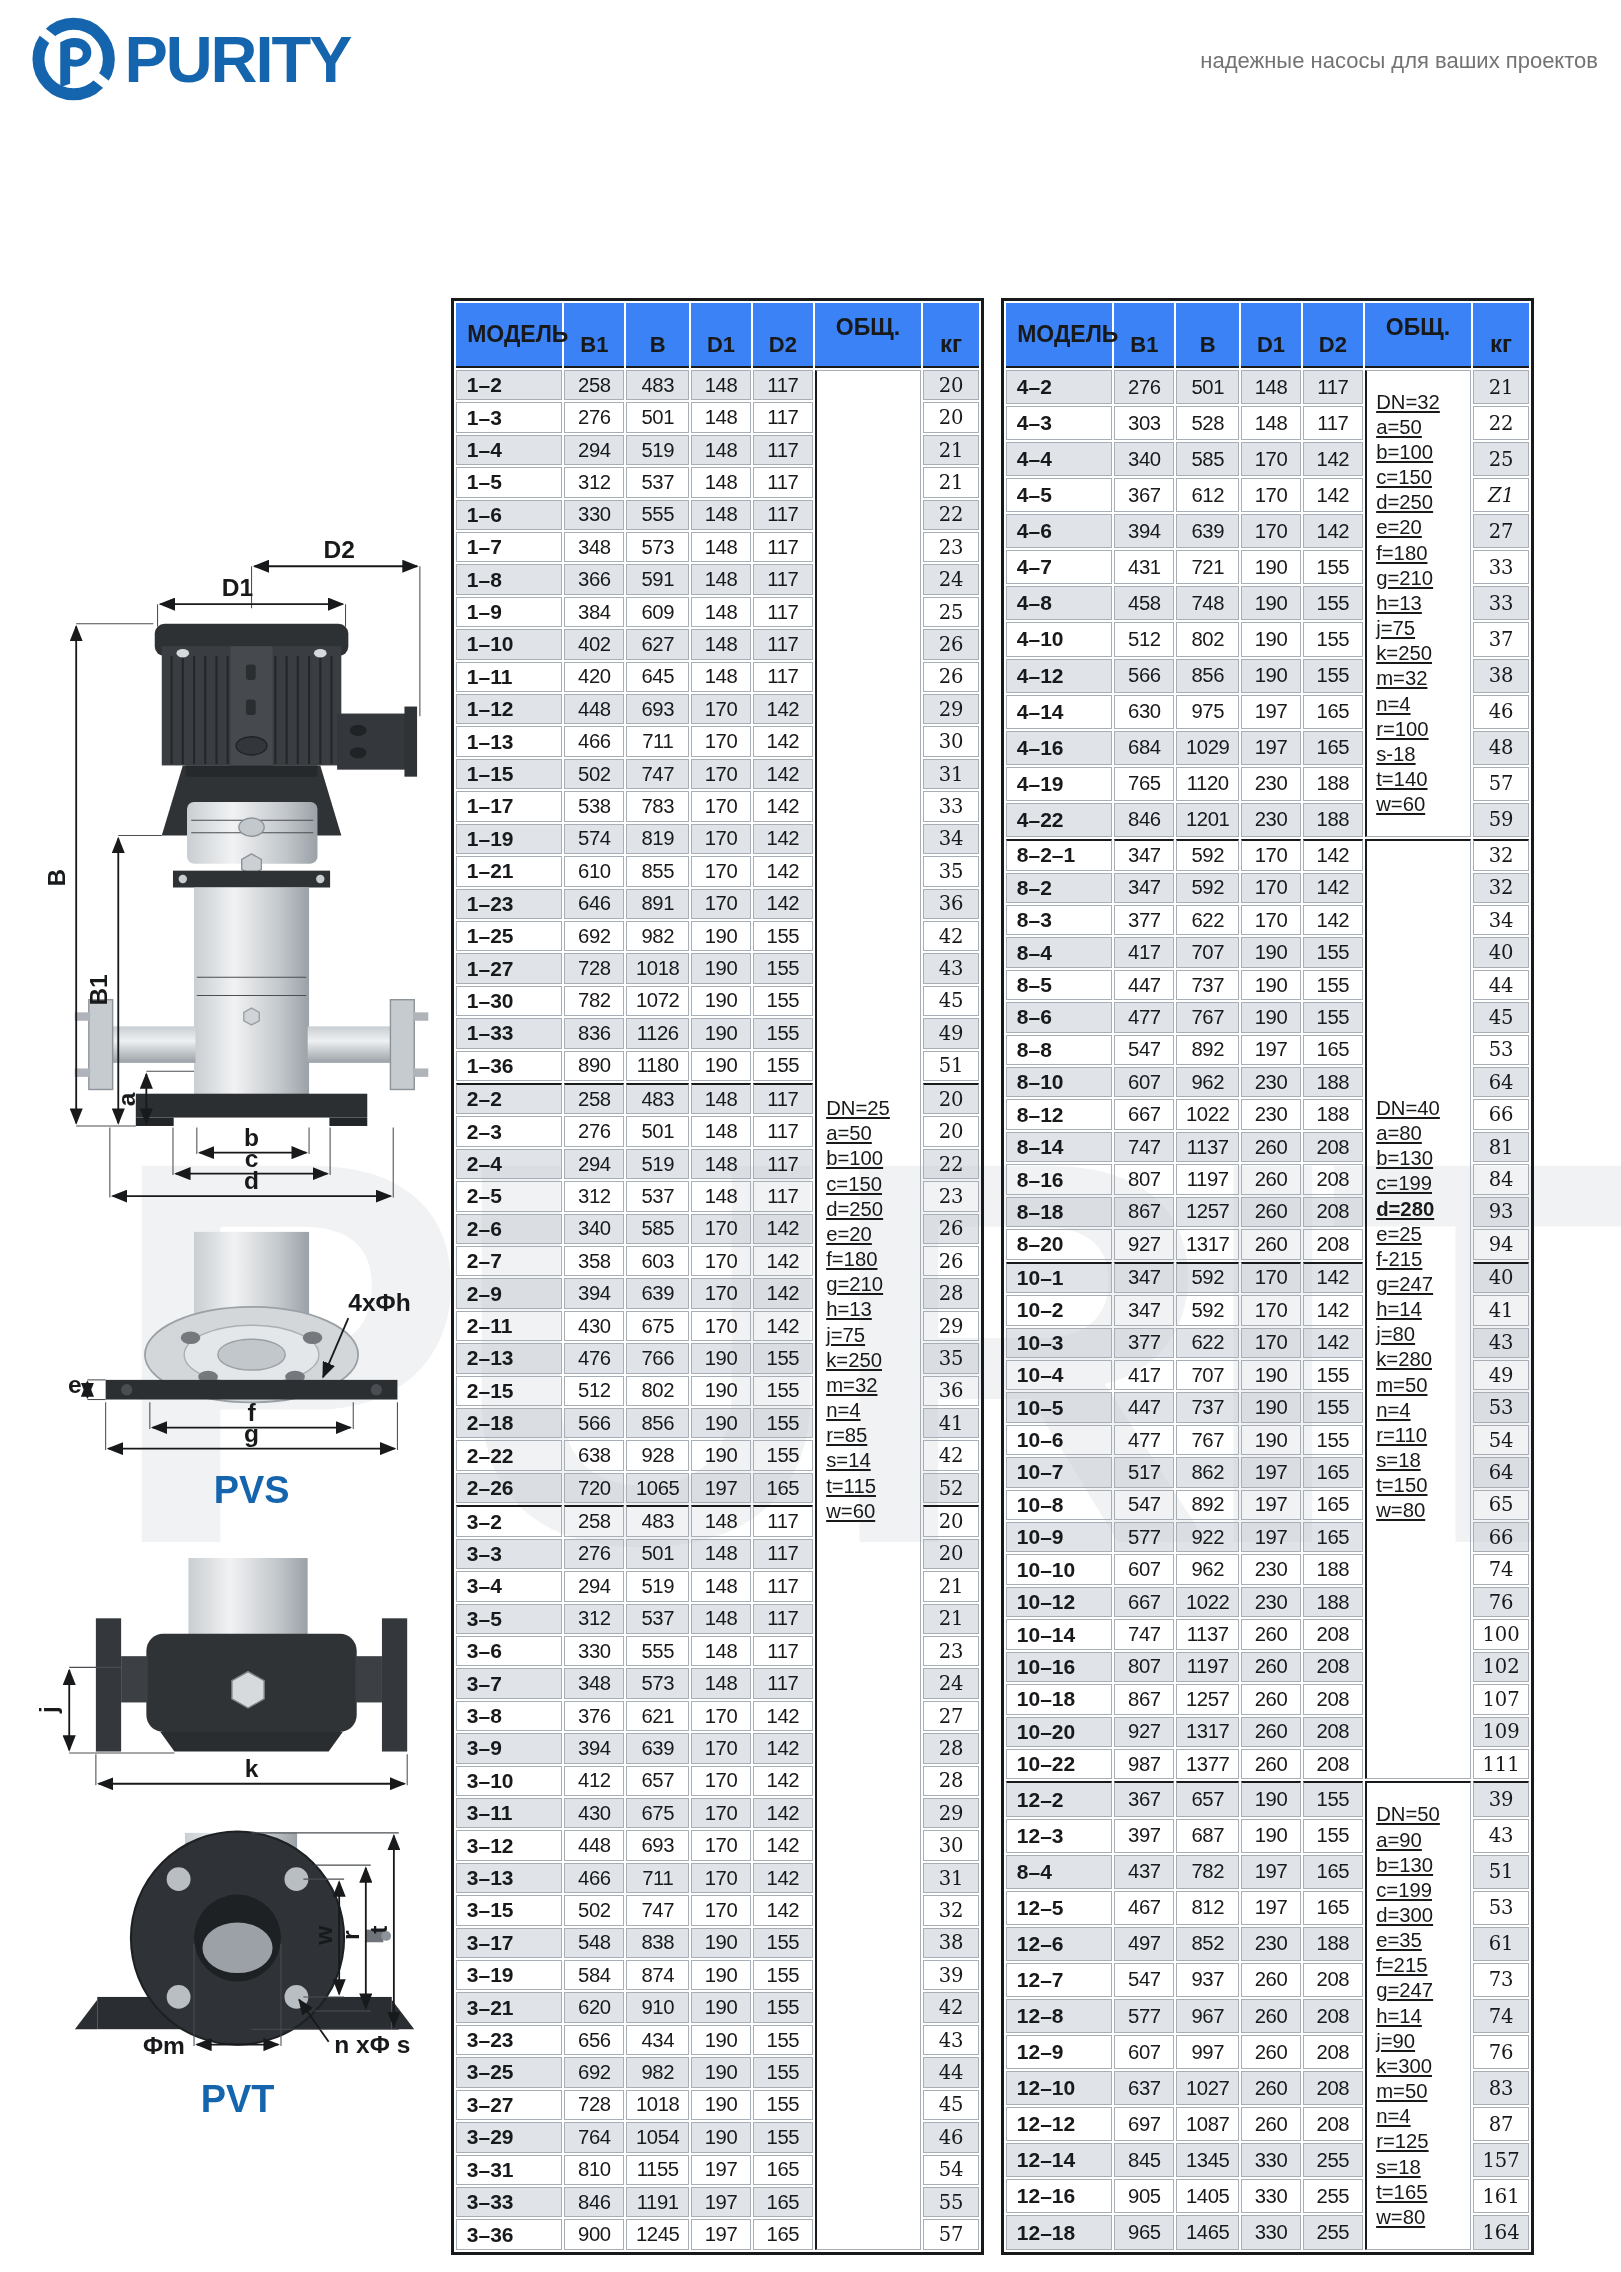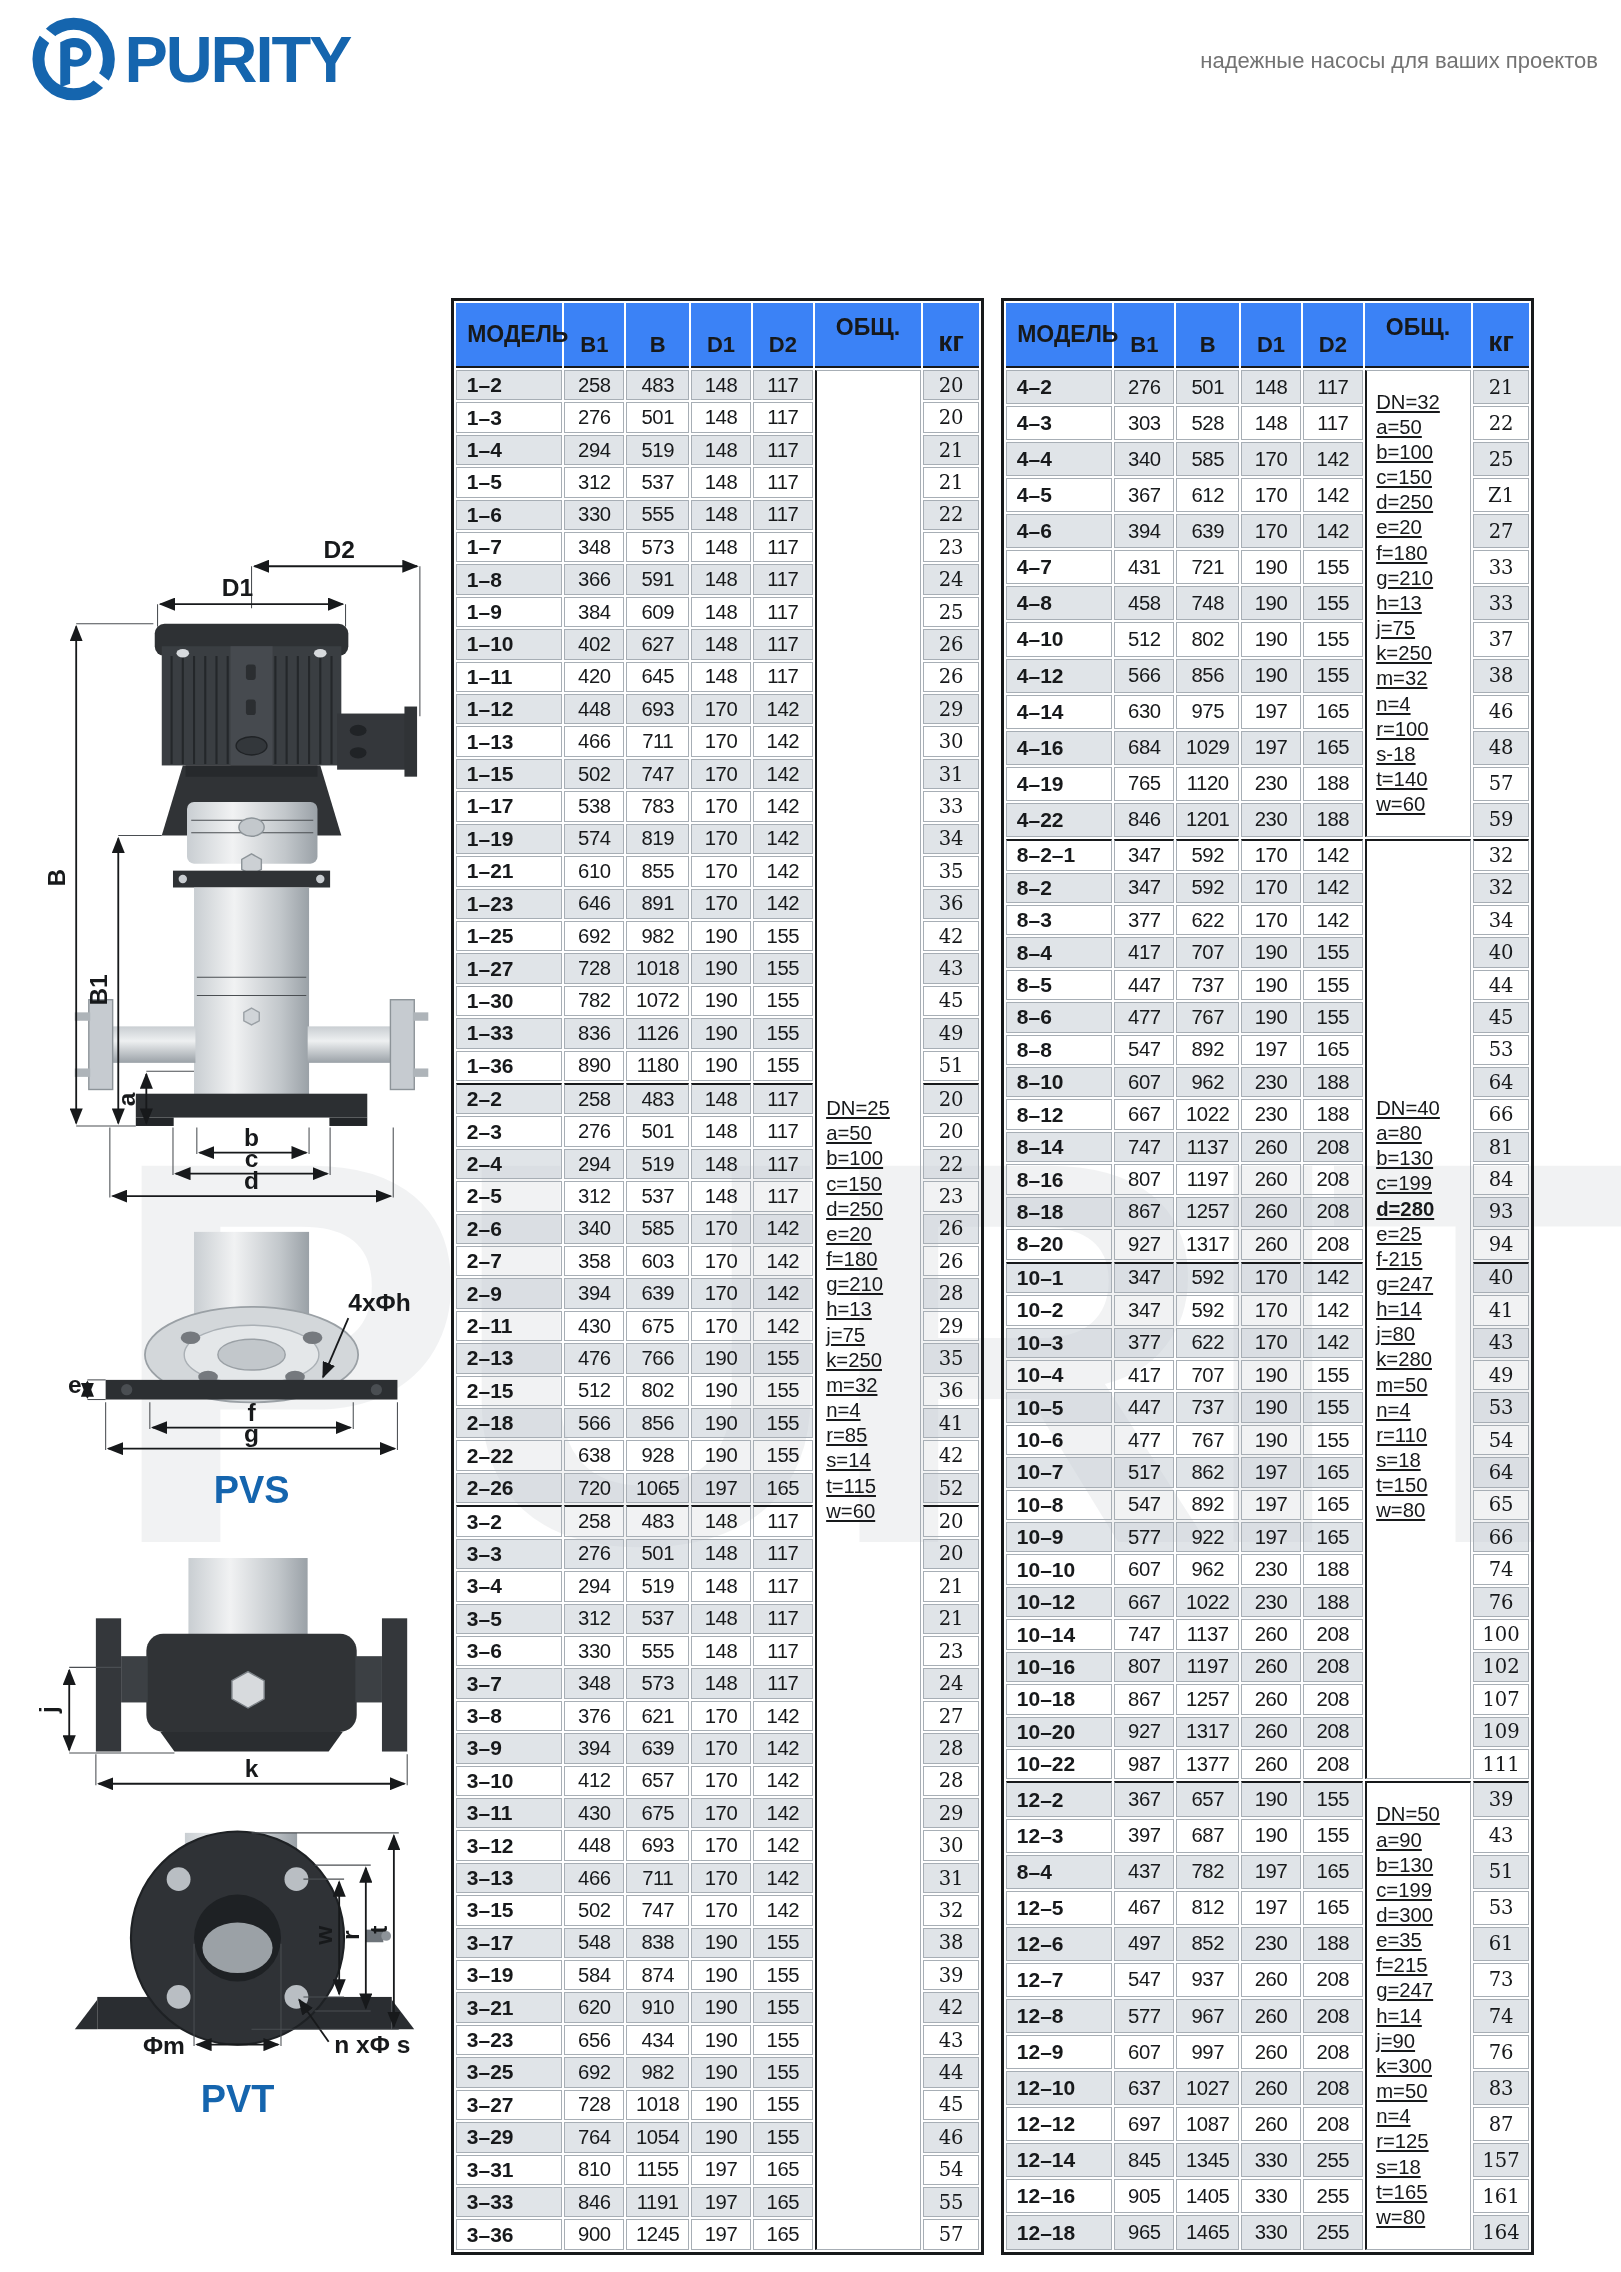--- a/index.html
+++ b/index.html
@@ -18,28 +18,28 @@
   .twrap.left{left:451px;}
   .twrap.right{left:1001px;}
   table.dims{width:100%;height:1951px;border-collapse:separate;border-spacing:2.1px;table-layout:fixed;}
   table.dims thead tr{height:65px;}
   table.dims th{background:#3b82f6;border:none;border-bottom:2.8px solid #17191b;font-weight:bold;}
   th.th-model{font-size:23px;text-align:left;padding-left:11.2px;vertical-align:middle;}
   th.th-dim{font-size:22px;vertical-align:bottom;padding-bottom:8.4px;text-align:center;
             background-image:linear-gradient(#888,#888);background-repeat:no-repeat;
             background-size:1.4px 34px;background-position:left bottom;}
   th.th-total{font-size:23px;vertical-align:top;padding-top:11.2px;text-align:center;border-left:2.8px solid #17191b;}
-  th.th-kg{font-size:28px;vertical-align:bottom;padding-bottom:8.4px;text-align:center;border-left:2.8px solid #17191b;}
+  th.th-kg{font-size:24px;vertical-align:bottom;padding-bottom:8.4px;text-align:center;border-left:2.8px solid #17191b;}
   table.dims td{border:0.7px solid #a7aeb5;vertical-align:middle;}
   tbody tr:nth-child(odd) td{background:rgba(199,206,213,0.55);}
   tbody tr td.c-spec{background:transparent;border-left:2.8px solid #17191b;}
   td.c-model{font-weight:bold;font-size:21px;text-align:left;padding-left:9.8px;}
   td.c-num{font-size:20.3px;text-align:center;letter-spacing:-0.4px;}
   td.c-kg{font-family:"DejaVu Serif", serif;font-size:19.6px;text-align:center;border-left:2.8px solid #17191b;}
-  td.c-kg.kg-alt{}
+  td.c-kg.kg-alt{font-style:italic;}
   td.c-spec{vertical-align:middle;text-decoration:underline;}
   .spec-lines{font-size:20.3px;line-height:1.24;text-align:left;padding-left:8.4px;}
   .spec-lines .b{font-weight:bold;}
   tr.section-start td{border-top:2.8px solid #17191b;}
   td.c-spec.group-start{border-top:2.8px solid #17191b;}
   
   .pvs-svg{position:absolute;left:19.6px;top:541px;z-index:1;}
   .pvt-svg{position:absolute;left:19.6px;top:1551px;z-index:1;}
   .dim{stroke:#17191b;stroke-width:2.6;fill:none;}
   .ext{stroke:#4a4e52;stroke-width:1.5;fill:none;}

